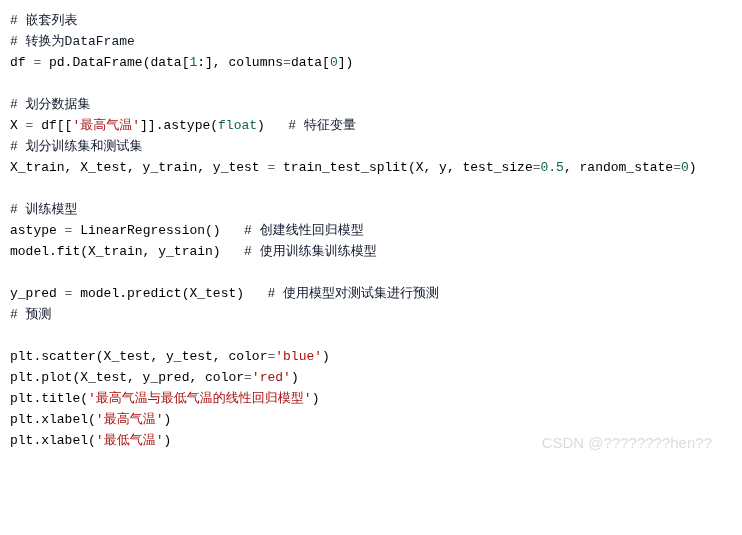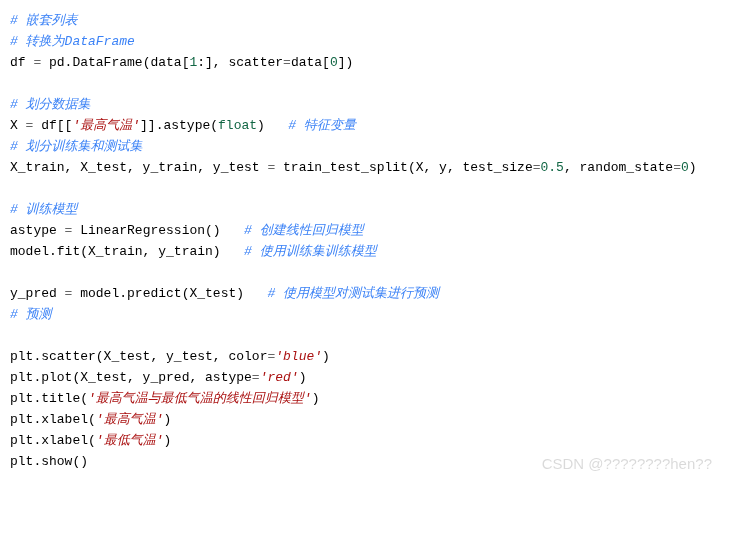--- a/index.html
+++ b/index.html
@@ -10,55 +10,54 @@
     line-height: 21px;
     background: #fff;
     color: #000;
     width: 742px;
     box-sizing: border-box;
     position: relative;
   }
   .code-line {
     white-space: pre;
   }
-  .comment { color: #3b82f6; font-style: italic; }
+  .comment { color: #0f172a; }
   .op { color: #666; }
-  .string { color: #aa1111; font-style: italic; }
+  .string { color: #aa1111; }
   .number { color: #116644; }
   .watermark {
     position: absolute;
     right: 30px;
     bottom: 8px;
     color: rgba(0,0,0,0.15);
     font-family: sans-serif;
     font-size: 15px;
     pointer-events: none;
   }
 </style>
 </head>
 <body>
 
 <div>
 <div class="code-line"><span class="comment"># 嵌套列表</span></div>
 <div class="code-line"><span class="comment"># 转换为DataFrame</span></div>
-<div class="code-line"><span>df </span><span class="op">= </span><span>pd.DataFrame(data[</span><span class="number">1</span><span>:], scatter</span><span class="op">=</span><span>data[</span><span class="number">0</span><span>])</span></div>
+<div class="code-line"><span>df </span><span class="op">= </span><span>pd.DataFrame(data[</span><span class="number">1</span><span>:], columns</span><span class="op">=</span><span>data[</span><span class="number">0</span><span>])</span></div>
 <div class="code-line">&nbsp;</div>
 <div class="code-line"><span class="comment"># 划分数据集</span></div>
 <div class="code-line"><span>X </span><span class="op">= </span><span>df[[</span><span class="string">'最高气温'</span><span>]].astype(</span><span class="number">float</span><span>)   </span><span class="comment"># 特征变量</span></div>
 <div class="code-line"><span class="comment"># 划分训练集和测试集</span></div>
 <div class="code-line"><span>X_train, X_test, y_train, y_test </span><span class="op">= </span><span>train_test_split(X, y, test_size</span><span class="op">=</span><span class="number">0.5</span><span>, random_state</span><span class="op">=</span><span class="number">0</span><span>)</span></div>
 <div class="code-line">&nbsp;</div>
 <div class="code-line"><span class="comment"># 训练模型</span></div>
 <div class="code-line"><span>astype </span><span class="op">= </span><span>LinearRegression()   </span><span class="comment"># 创建线性回归模型</span></div>
 <div class="code-line"><span>model.fit(X_train, y_train)   </span><span class="comment"># 使用训练集训练模型</span></div>
 <div class="code-line">&nbsp;</div>
 <div class="code-line"><span>y_pred </span><span class="op">= </span><span>model.predict(X_test)   </span><span class="comment"># 使用模型对测试集进行预测</span></div>
 <div class="code-line"><span class="comment"># 预测</span></div>
 <div class="code-line">&nbsp;</div>
 <div class="code-line"><span>plt.scatter(X_test, y_test, color</span><span class="op">=</span><span class="string">'blue'</span><span>)</span></div>
-<div class="code-line"><span>plt.plot(X_test, y_pred, astype</span><span class="op">=</span><span class="string">'red'</span><span>)</span></div>
+<div class="code-line"><span>plt.plot(X_test, y_pred, color</span><span class="op">=</span><span class="string">'red'</span><span>)</span></div>
 <div class="code-line"><span>plt.title(</span><span class="string">'最高气温与最低气温的线性回归模型'</span><span>)</span></div>
 <div class="code-line"><span>plt.xlabel(</span><span class="string">'最高气温'</span><span>)</span></div>
 <div class="code-line"><span>plt.xlabel(</span><span class="string">'最低气温'</span><span>)</span></div>
-<div class="code-line"><span>plt.show()</span></div>
 </div>
 
 <div class="watermark">CSDN @????????hen??</div>
 
 </body></html>

